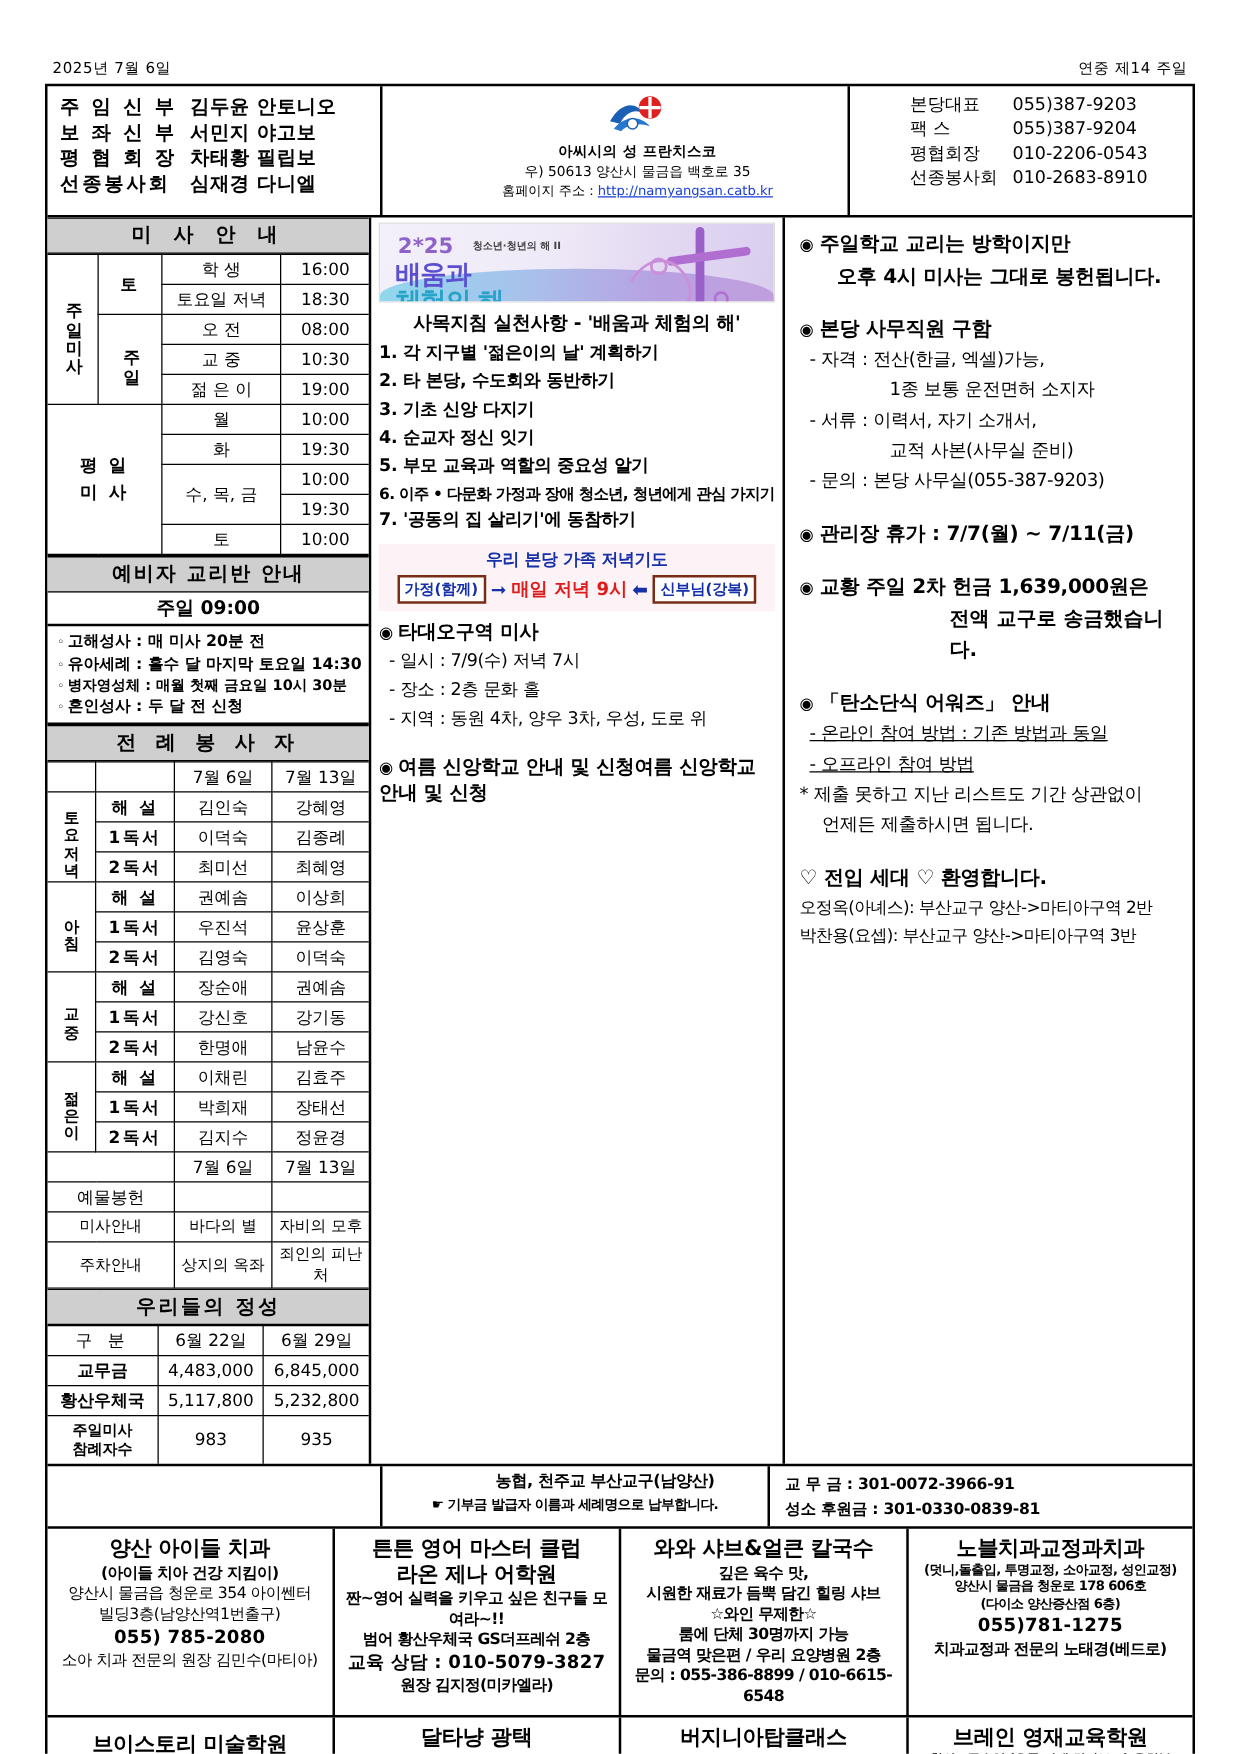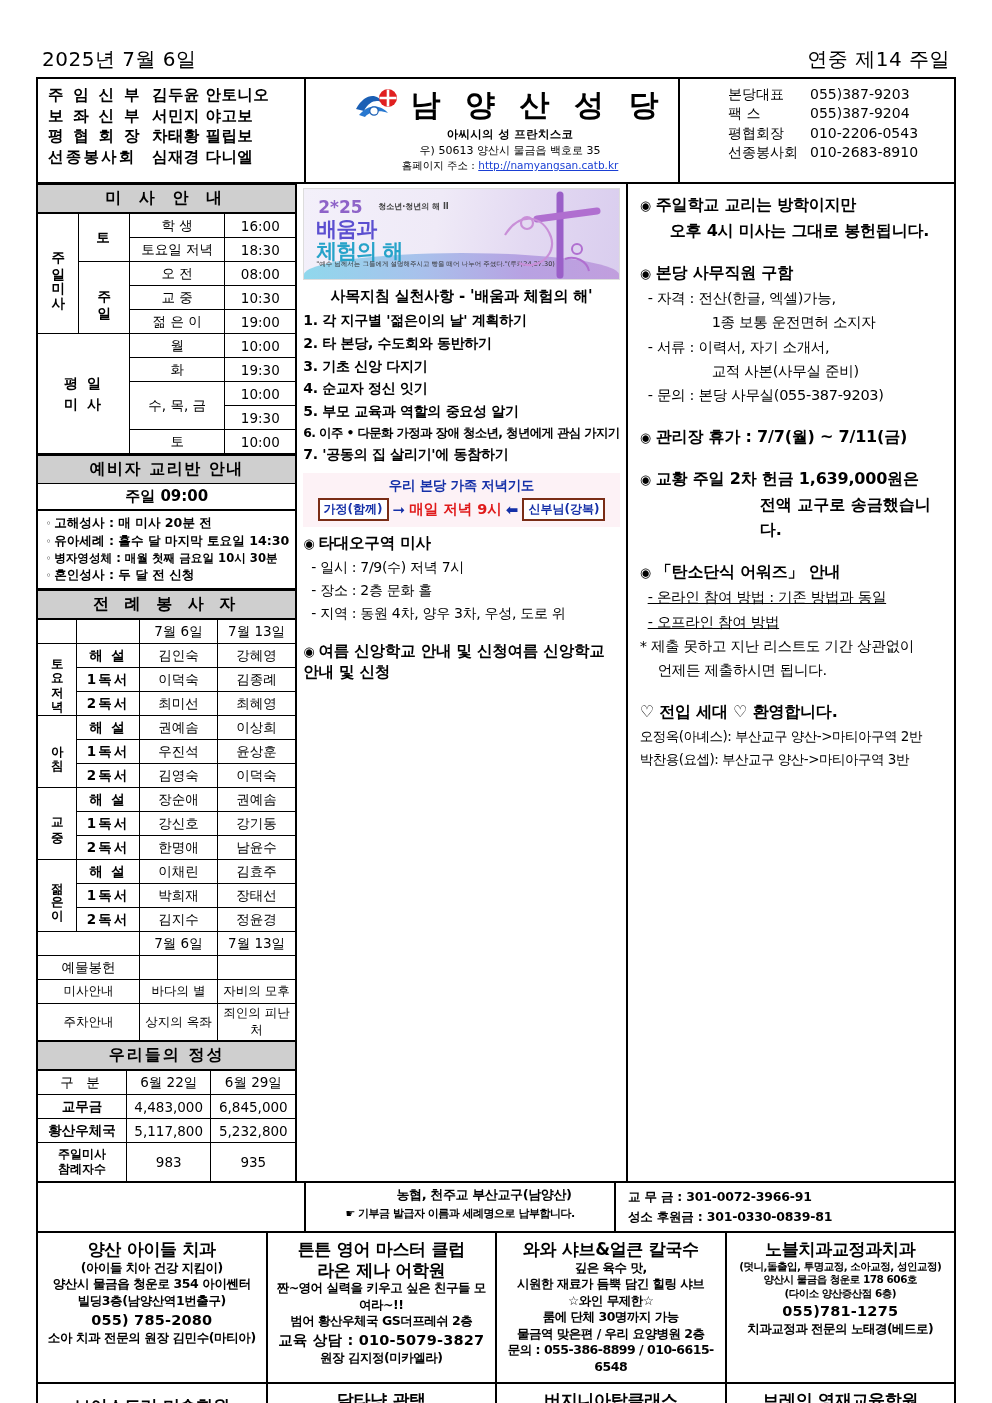--- a/index.html
+++ b/index.html
@@ -5,21 +5,21 @@
   html,body{margin:0;padding:0;background:#fff;}
   body{
     width:992px;height:1403px;
     font-family:"DejaVu Sans","Liberation Sans",sans-serif;
     color:#000;
     -webkit-font-smoothing:none;
   }
   .page{position:relative;width:992px;height:1403px;box-sizing:border-box;padding:46px 36px 0 36px;}
 
   
-  .topline{display:flex;justify-content:space-between;align-items:flex-start;font-size:20px;padding:0 6px 4px 6px;}
+  .topline{display:flex;justify-content:space-between;align-items:flex-start;font-size:12px;padding:0 6px 4px 6px;}
   .topline span{letter-spacing:.5px;}
 
   
   .frame{border:2px solid #000;box-sizing:border-box;}
 
   
   .hdr{display:flex;border-bottom:2px solid #000;gap:36px;}
   .hdr-l{width:268px;border-right:2px solid #000;box-sizing:border-box;padding:6px 8px 4px 10px;}
   .hdr-l .row{display:flex;font-size:15.5px;font-weight:bold;line-height:1.33;}
   .hdr-l .k{width:104px;letter-spacing:2.2px;}
@@ -49,21 +49,21 @@
   .vlabel{font-weight:bold;letter-spacing:2px;}
   .sp2{letter-spacing:4px;}
   .thick-b td{border-bottom:2px solid #000;}
   .vert{writing-mode:vertical-rl;text-orientation:upright;letter-spacing:1px;display:inline-block;font-weight:bold;font-size:13.5px;line-height:1;}
 
   .notes{border-bottom:1px solid #000;padding:3px 6px 4px 8px;}
   .notes div{font-size:12.6px;font-weight:bold;line-height:1.42;white-space:nowrap;}
   .notes .b{font-size:8px;vertical-align:middle;margin-right:3px;}
 
   
-  .poster{height:92px;width:100%;border:1px solid #ddd;box-sizing:border-box;position:relative;overflow:hidden;
+  .poster{height:64px;width:100%;border:1px solid #ddd;box-sizing:border-box;position:relative;overflow:hidden;
           background:linear-gradient(100deg,#f3f0fa 0%,#efeaf7 42%,#e3d9f2 70%,#d9cdee 100%);}
   .poster .wave{position:absolute;left:0;bottom:0;width:100%;height:26px;
           background:linear-gradient(90deg,#6fd0e8 0%,#8fb5e8 35%,#a98fdd 70%,#b98fd8 100%);opacity:.75;
           border-radius:60% 60% 0 0 / 100% 100% 0 0;}
   .p-year{position:absolute;left:14px;top:8px;font-size:17px;font-weight:bold;color:#8e63c8;letter-spacing:0px;}
   .p-small{position:absolute;left:74px;top:12px;font-size:8px;font-weight:bold;color:#444;}
   .p-t1{position:absolute;left:12px;top:26px;font-size:21px;font-weight:bold;color:#5b4fd0;letter-spacing:-1px;}
   .p-t2{position:absolute;left:12px;top:48px;font-size:21px;font-weight:bold;color:#27a3c9;letter-spacing:-1px;}
   .p-q{position:absolute;left:12px;top:71px;font-size:6.5px;color:#333;}
   .p-fig{position:absolute;right:4px;top:0;width:150px;height:92px;}
@@ -108,21 +108,21 @@
 
   
   .ads{border-top:2px solid #000;}
   .adrow{display:flex;}
   .adrow + .adrow{border-top:2px solid #000;}
   .ad{flex:1;box-sizing:border-box;padding:6px 4px 7px 4px;text-align:center;}
   .ad + .ad{border-left:2px solid #000;}
   .ad .t{font-size:17px;font-weight:bold;letter-spacing:-.3px;line-height:1.2;}
   .ad .t2{font-size:17px;font-weight:bold;letter-spacing:-.3px;line-height:1.2;}
   .ad .s{font-size:12.5px;font-weight:bold;letter-spacing:-.5px;line-height:1.32;}
-  .ad .n{font-size:12.5px;letter-spacing:-.4px;line-height:1.34;font-weight:bold;}
+  .ad .n{font-size:12.5px;letter-spacing:-.4px;line-height:1.34;}
   .ad .p{font-size:14.5px;font-weight:bold;letter-spacing:.2px;line-height:1.4;}
   .ad .xs{font-size:10.5px;font-weight:bold;letter-spacing:-.5px;line-height:1.3;}
 </style>
 </head>
 <body>
 
 <div class="page">
 
   <div class="topline">
     <span>2025년 7월 6일</span>
@@ -155,21 +155,20 @@
         <div class="logoline">
           <span>
             <svg width="46" height="34" viewBox="0 0 46 34">
               <path d="M1 22 C10 6, 22 6, 28 16 C22 12, 14 14, 9 24 Z" fill="#1b5fb4"></path>
               <path d="M4 28 C14 16, 26 18, 33 26 C25 23, 15 24, 10 30 Z" fill="#2878d0"></path>
               <circle cx="19" cy="24" r="4.2" fill="#fff" stroke="#1b5fb4" stroke-width="1.2"></circle>
               <circle cx="33" cy="11" r="9" fill="#e02020"></circle>
               <path d="M33 2.5 V19.5 M24.5 11 H41.5" stroke="#fff" stroke-width="2.6"></path>
             </svg>
           </span>
-          <span class="church-name">남 양 산  성 당</span>
         </div>
         <div class="sub1">아씨시의 성 프란치스코</div>
         <div class="sub2">우) 50613   양산시 물금읍 백호로 35</div>
         <div class="sub3"><span>홈페이지 주소 : </span><a href="#">http://namyangsan.catb.kr</a></div>
       </div>
 
       <div class="hdr-r">
         <div class="row">
             <span class="k">본당대표</span>
             <span class="v">055)387-9203</span>

